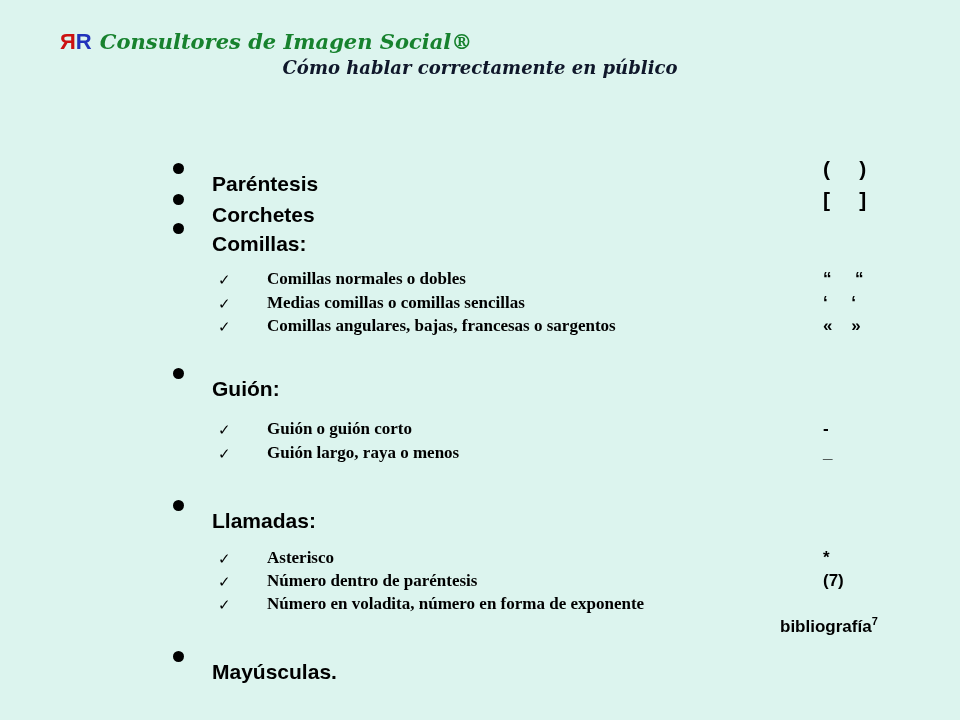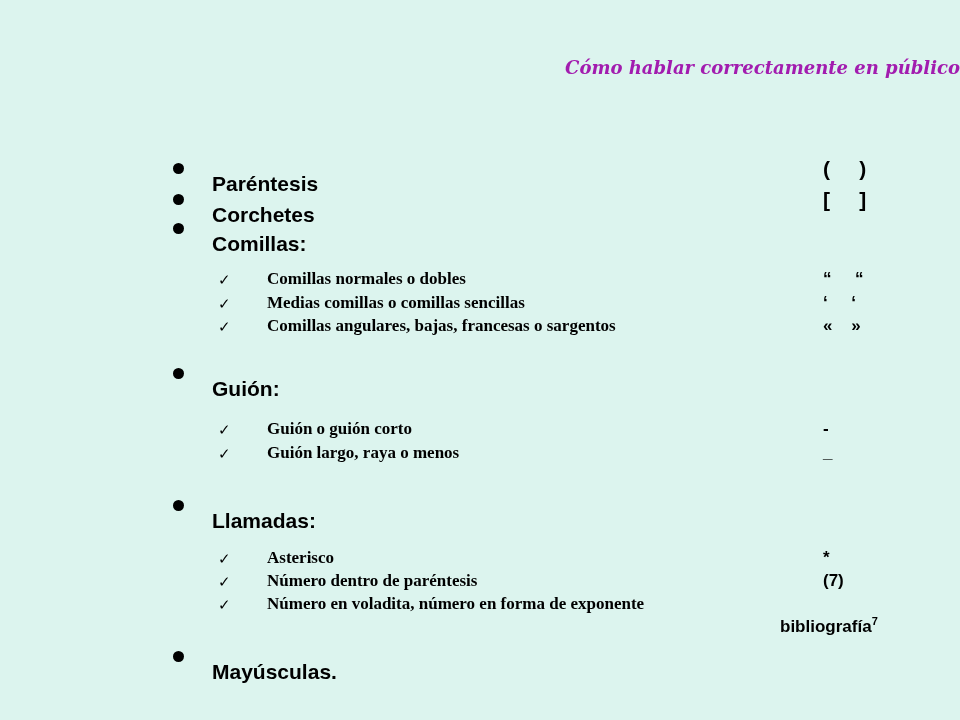--- a/index.html
+++ b/index.html
@@ -26,24 +26,24 @@
     color: #17822e; font-size: 21px; margin-left: 2px;
   }
   .header-right {
     position: absolute; left: 558px; top: 30px;
     font-size: 20px; font-weight: bold; color: #17822e;
     line-height: 25px; white-space: nowrap;
   }
   .header-right .imagologo { font-style: italic; margin-right: 13px; }
   .subtitle {
     position: absolute; left: 0; top: 57px; width: 100%;
-    text-align: right;
+    text-align: center;
     font-family: "DejaVu Serif", serif;
     font-style: italic; font-weight: bold;
-    font-size: 18px; color: #a21caf; line-height: 22px;
+    font-size: 18px; color: #0f172a; line-height: 22px;
   }
   .email {
     position: absolute; left: 0; top: 80px; width: 100%;
     text-align: center;
     font-family: "DejaVu Serif", serif;
     font-weight: bold; font-size: 17px; color: #0a6b45;
     line-height: 21px;
   }
 
   
@@ -62,20 +62,24 @@
   .label-sub  { position: absolute; left: 267px; white-space: nowrap; font-family: Liberation Serif, serif; }
   .symbol { position: absolute; left: 823px; white-space: pre; }
   .symbol sup { font-size: 11px; }
   .symbol-wide { left: 780px; margin-top: 18px; }
 </style>
 </head>
 <body>
 
 <div class="slide">
 
+  <div class="logo">
+    <span class="r-red">Я</span><span class="r-blue">R</span>
+    <span class="logo-script">Consultores de Imagen Social®</span>
+  </div>
 
 
   <div class="subtitle">Cómo hablar correctamente en público</div>
 
   <div class="row row-main" style="top:156px">
     <span class="bullet"></span>
     <span class="label-main">Paréntesis</span>
     <span class="symbol">(     )</span>
   </div>
 

